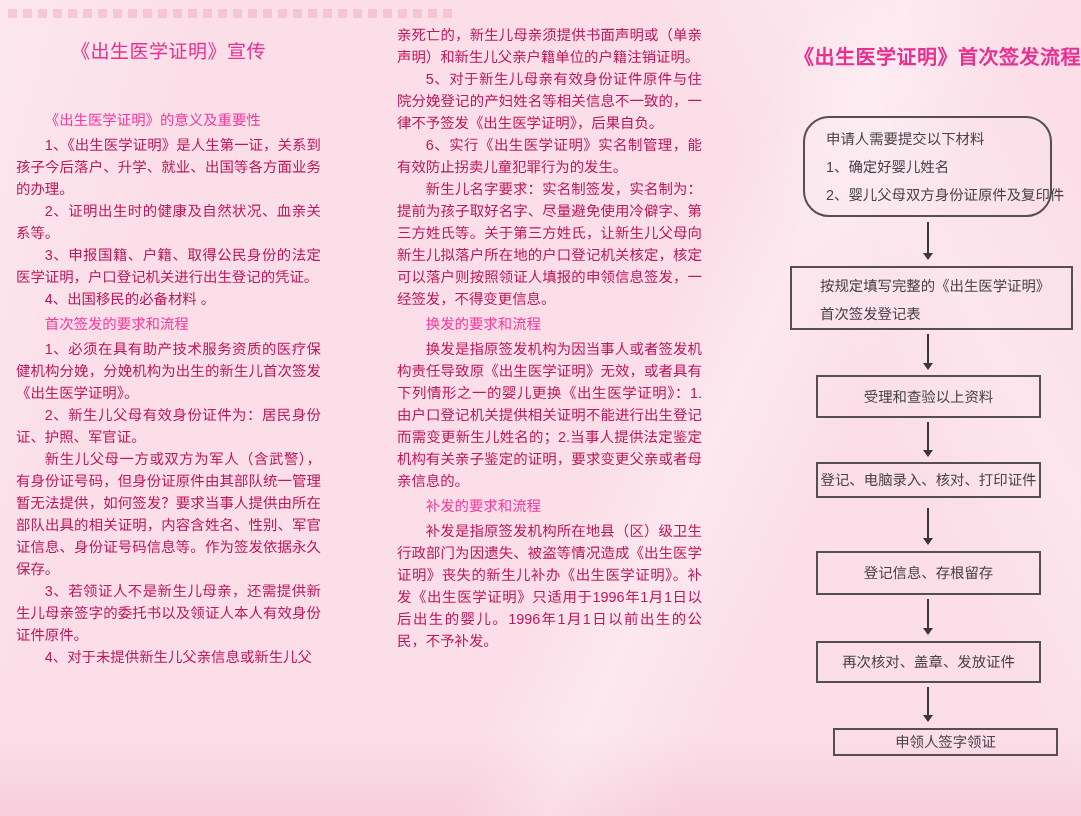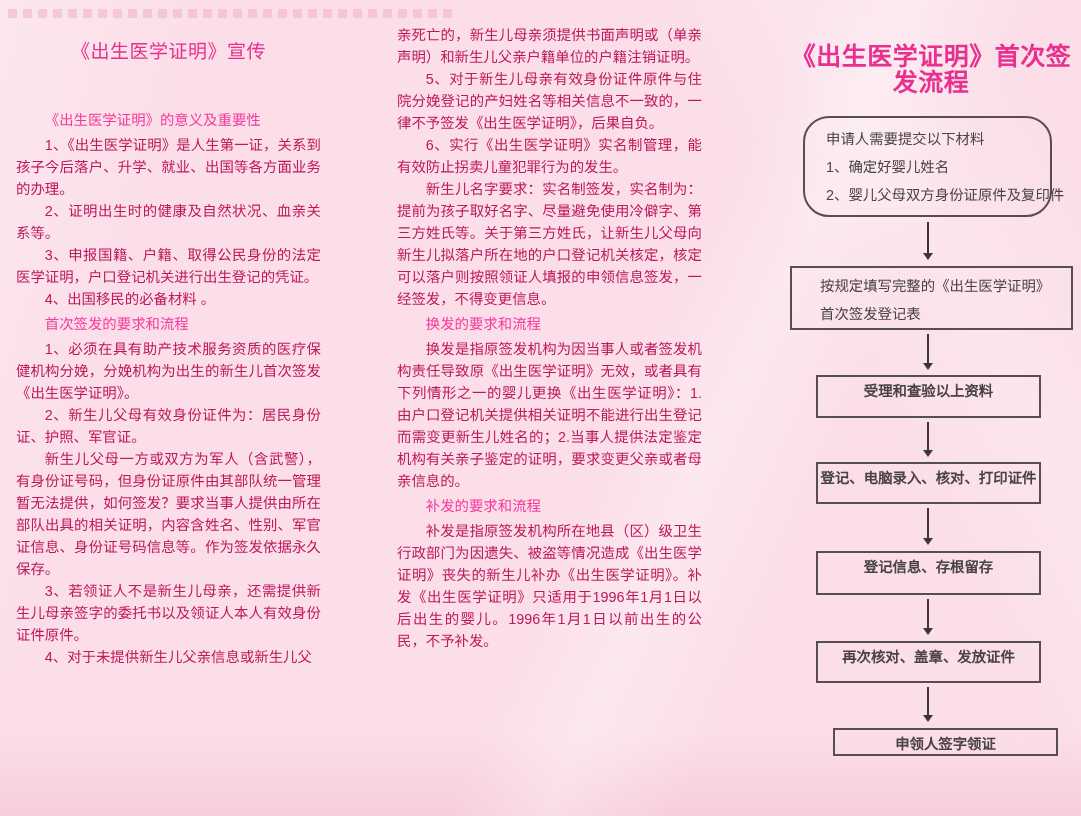--- a/index.html
+++ b/index.html
@@ -71,43 +71,43 @@
   .body-p.no-indent { text-indent: 0; }
 
   
   .fc-title {
     position: absolute;
     left: 781px; top: 44px;
     width: 300px;
     margin: 0;
     font-family: "DejaVu Serif", "Liberation Serif", serif;
     font-weight: bold;
-    font-size: 25px;
+    font-size: 20px;
     line-height: 26px;
     letter-spacing: 0.5px;
-    text-align: center;
+    text-align: right;
     color: #e7308f;
   }
   .fbox {
     position: absolute;
     box-sizing: border-box;
     border: 2px solid #55504c;
     background: transparent;
     font-size: 14.4px;
     color: #494247;
   }
   .fbox .fline { line-height: 28px; white-space: nowrap; }
   .fbox-1 { left: 803px; top: 116px; width: 249px; height: 101px; padding: 7px 0 0 21px; border-radius: 26px; }
   .fbox-2 { left: 790px; top: 266px; width: 283px; height: 64px;  padding: 4px 0 0 28px; }
   .fbox-3 { left: 816px; top: 375px; width: 225px; height: 43px; }
-  .fbox-4 { left: 816px; top: 462px; width: 225px; height: 42px; }
+  .fbox-4 { left: 816px; top: 462px; width: 225px; height: 36px; }
   .fbox-5 { left: 816px; top: 551px; width: 225px; height: 44px; }
   .fbox-6 { left: 816px; top: 641px; width: 225px; height: 42px; }
   .fbox-7 { left: 833px; top: 728px; width: 225px; height: 28px; }
-  .fbox.center { display: flex; align-items: flex-start; justify-content: center; text-align: center; font-weight: bold; }
+  .fbox.center { display: flex; align-items: center; justify-content: center; text-align: center; }
 
   .arrow { position: absolute; left: 922px; width: 12px; }
   .arrow .shaft  { width: 1.5px; margin: 0 auto; background: #3b3834; }
   .arrow .head   {
     width: 0; height: 0; margin: 0 auto;
     border-left: 5.5px solid transparent;
     border-right: 5.5px solid transparent;
     border-top: 7px solid #3b3834;
   }
   .arr-1 { top: 222px; } .arr-1 .shaft { height: 31px; }

